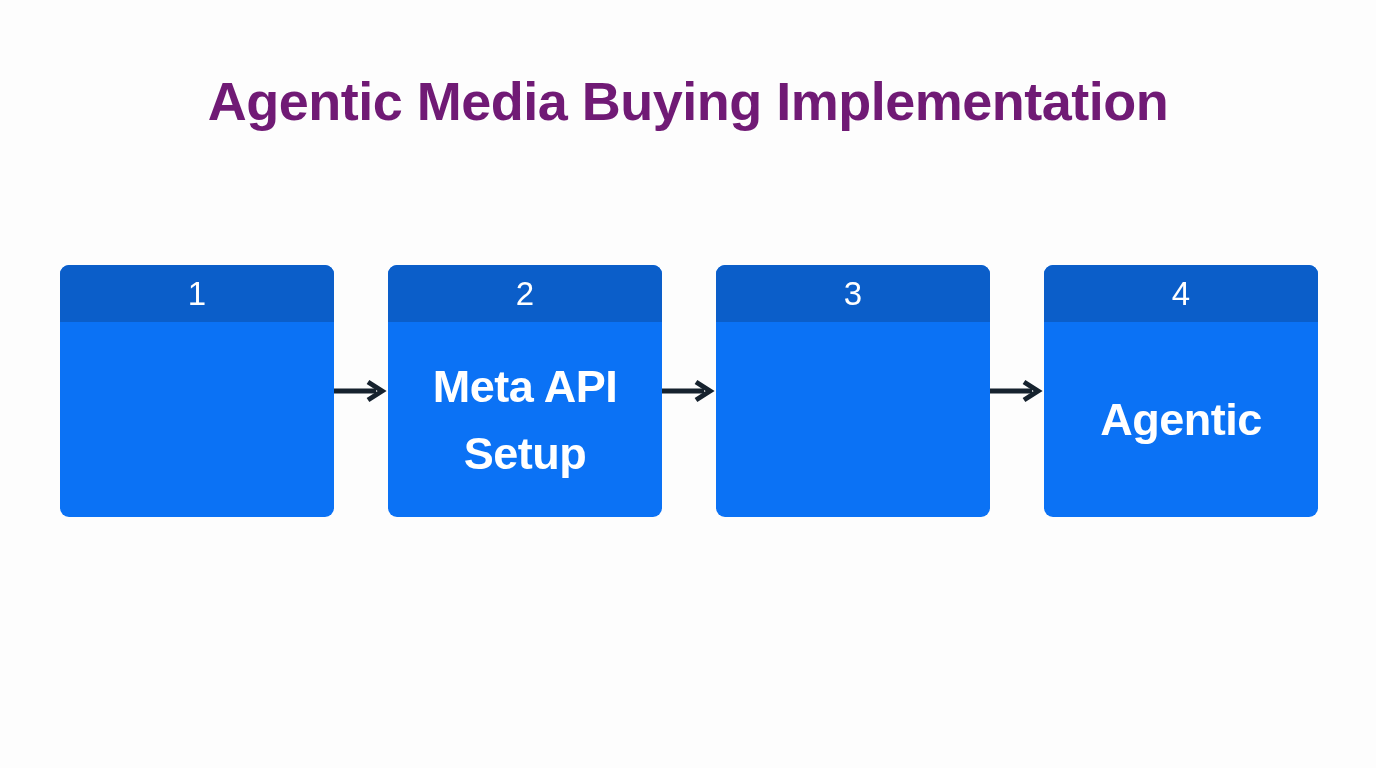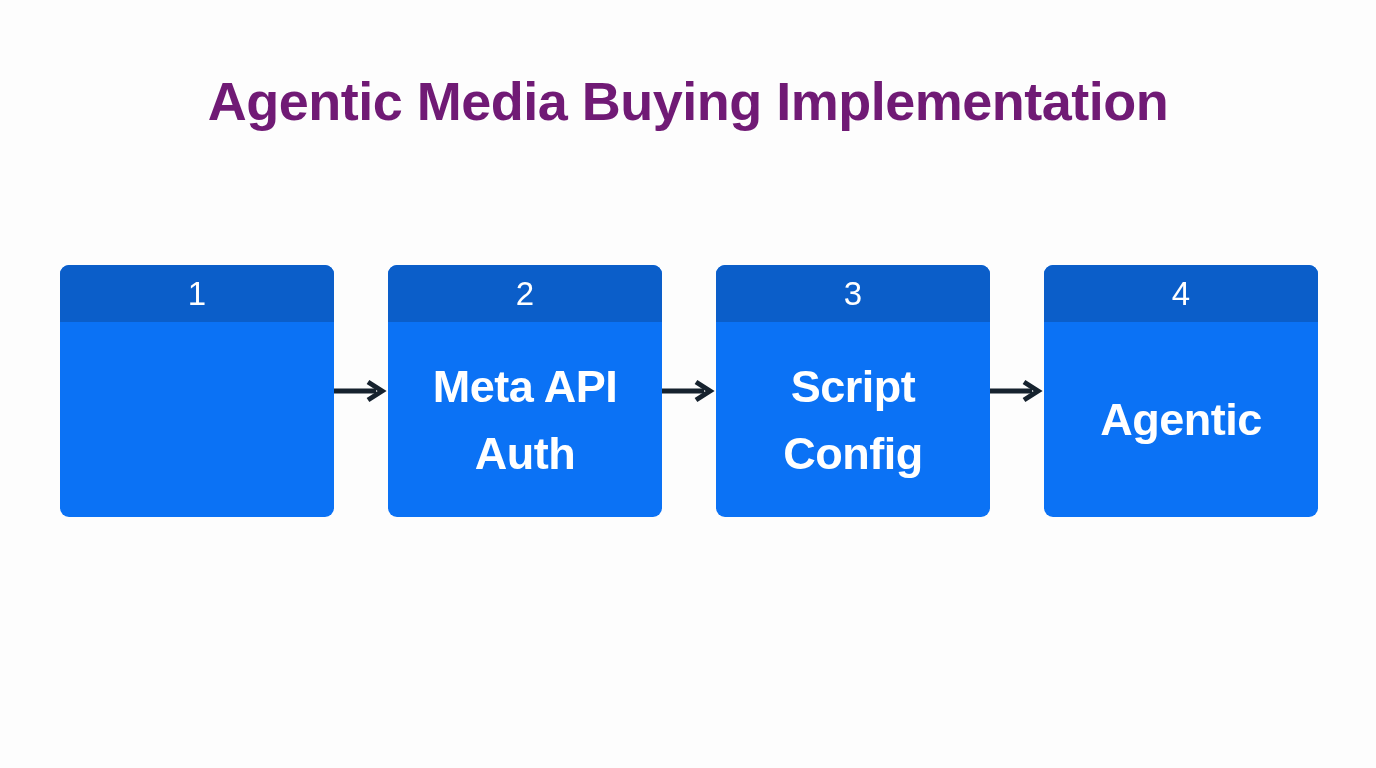--- a/index.html
+++ b/index.html
@@ -120,40 +120,36 @@
       </svg>
     </span>
   </div>
 
   <div class="step-card">
     <div class="step-header">
       <span class="step-number">2</span>
     </div>
     <div class="step-body">
       <span class="step-label">Meta API
-Auth</span>
+Setup</span>
     </div>
   </div>
 
   <div class="connector">
     <span>
       <svg width="54" height="24" viewBox="0 0 54 24" aria-hidden="true">
         <path d="M0 12 H42" stroke="#16222e" stroke-width="5" fill="none"></path>
         <path d="M34 3 L48 12 L34 21" stroke="#16222e" stroke-width="5" fill="none" stroke-linecap="butt" stroke-linejoin="miter"></path>
       </svg>
     </span>
   </div>
 
   <div class="step-card">
     <div class="step-header">
       <span class="step-number">3</span>
-    </div>
-    <div class="step-body">
-      <span class="step-label">Script
-Config</span>
     </div>
   </div>
 
   <div class="connector">
     <span>
       <svg width="54" height="24" viewBox="0 0 54 24" aria-hidden="true">
         <path d="M0 12 H42" stroke="#16222e" stroke-width="5" fill="none"></path>
         <path d="M34 3 L48 12 L34 21" stroke="#16222e" stroke-width="5" fill="none" stroke-linecap="butt" stroke-linejoin="miter"></path>
       </svg>
     </span>

